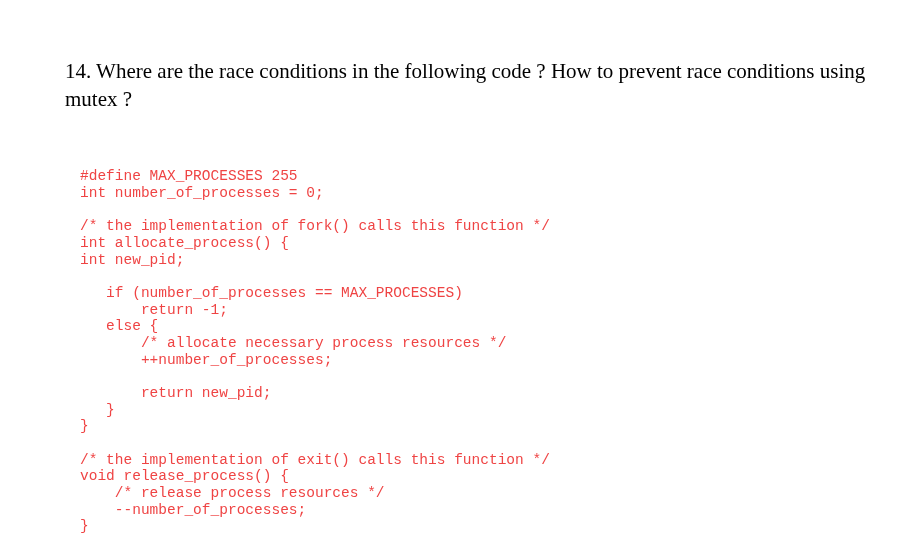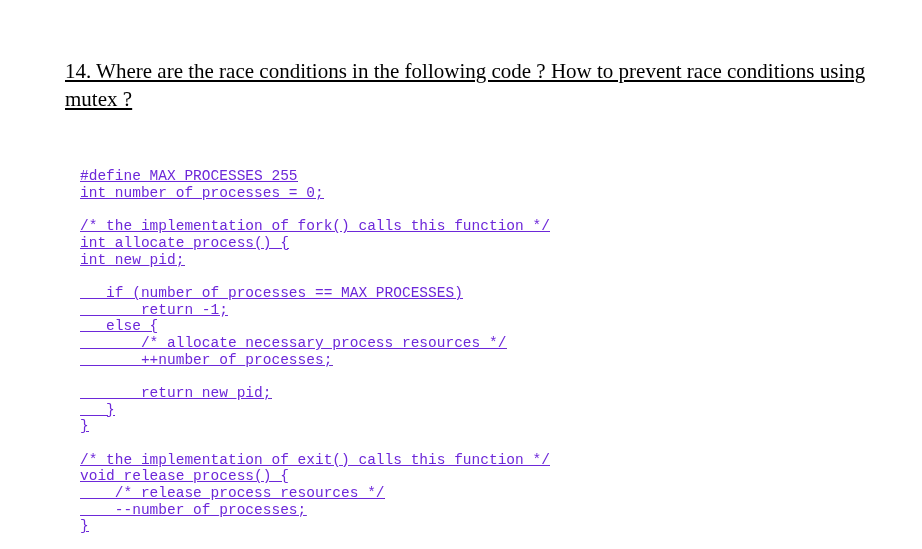--- a/index.html
+++ b/index.html
@@ -1,39 +1,38 @@
 <!DOCTYPE html>
 <html><head>
   <meta charset="utf-8">
   <style>
     * {
       margin: 15px;
       padding: 0;
       box-sizing: border-box;
-      text-decoration: underline;
     }
     body {
       width: 922px;
       height: 549px;
       background: #ffffff;
       font-family: "Times New Roman", Times, serif;
       padding: 12px 20px;
       color: #000000;
     }
     .question-text {
       font-size: 21px;
       line-height: 1.35;
       margin-bottom: 38px;
     }
     .code-block {
       font-family: "Courier New", Courier, monospace;
       font-size: 14.5px;
       line-height: 1.15;
       white-space: pre;
-      color: #6d28d9;
+      color: #ef4444;
     }
   </style>
 </head>
 <body>
 
 <div class="question-text">14. Where are the race conditions in the following code ? How to prevent race conditions using mutex ?</div>
 
 <div class="code-block">
 <span>#define MAX_PROCESSES 255</span>
 <span>int number_of_processes = 0;</span>

